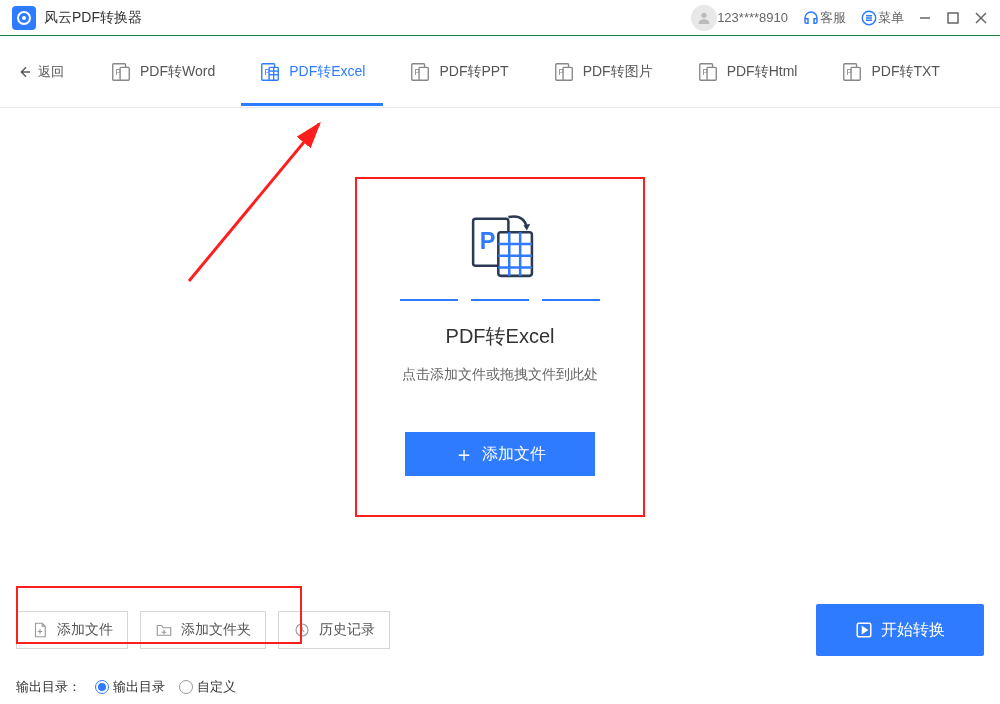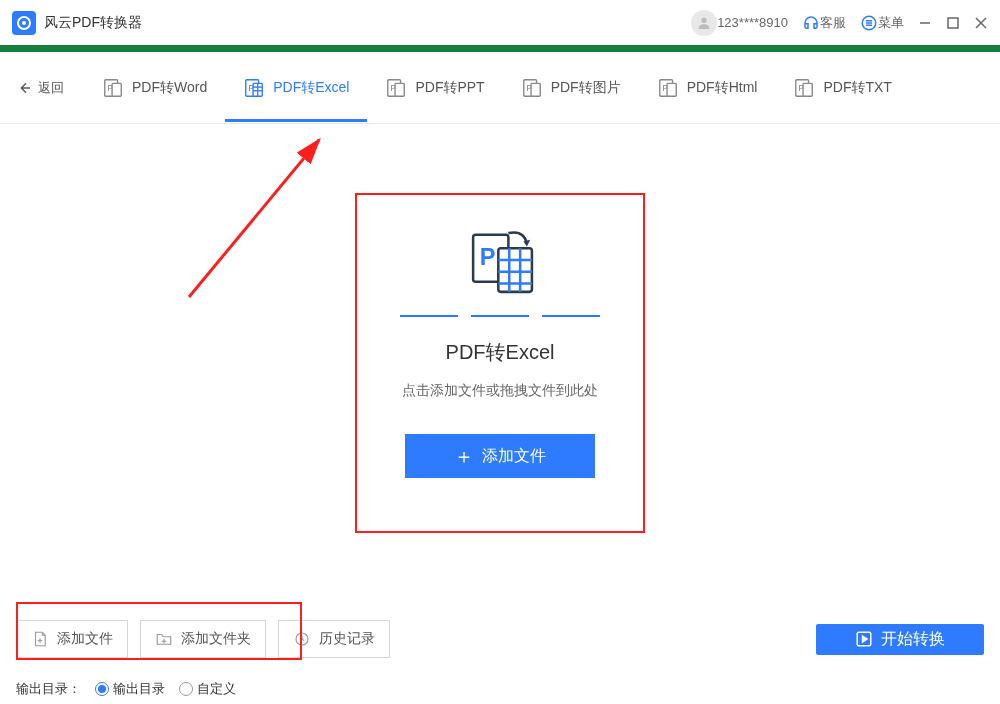--- a/index.html
+++ b/index.html
@@ -1,47 +1,47 @@
 <!DOCTYPE html>
 <html><head>
 <meta charset="utf-8">
 <style>
 * { box-sizing: border-box; margin: 0; padding: 0; }
 body { font-family: "Microsoft YaHei", Arial, sans-serif; background: #fff; width: 1000px; height: 704px; overflow: hidden; color: #333; }
-.titlebar { height: 52px; display: flex; align-items: center; padding: 0 12px; border-bottom: 7px solid #15803d; }
+.titlebar { height: 36px; display: flex; align-items: center; padding: 0 12px; border-bottom: 1px solid #15803d; }
 .logo { width: 24px; height: 24px; background: #2f7bff; border-radius: 4px; display: flex; align-items: center; justify-content: center; margin-right: 8px; }
 .logo-inner { width: 14px; height: 14px; border: 2px solid #fff; border-radius: 50%; display: flex; align-items: center; justify-content: center; }
 .logo-dot { width: 4px; height: 4px; background: #fff; border-radius: 50%; }
 .appname { font-size: 14px; font-weight: 500; }
 .titlebar-right { margin-left: auto; display: flex; align-items: center; gap: 14px; font-size: 13px; color: #666; }
 .titlebar-right .item { display: flex; align-items: center; gap: 0; cursor: pointer; }
 .avatar { width: 26px; height: 26px; background: #e8e8e8; border-radius: 50%; display: flex; align-items: center; justify-content: center; }
 .winbtn { width: 14px; height: 14px; cursor: pointer; }
-.tabbar { height: 72px; display: flex; align-items: center; padding: 0 16px; border-bottom: 1px solid #e8e8e8; gap: 0; }
+.tabbar { height: 72px; display: flex; align-items: center; padding: 0 16px; border-bottom: 1px solid #e8e8e8; gap: 8px; }
 .back { display: flex; align-items: center; gap: 6px; font-size: 13px; color: #555; cursor: pointer; margin-right: 20px; }
 .tab { display: flex; align-items: center; gap: 8px; padding: 22px 18px; font-size: 14px; color: #555; cursor: pointer; position: relative; }
 .tab.active { color: #2f7bff; }
 .tab.active::after { content: ""; position: absolute; left: 0; right: 0; bottom: -1px; height: 3px; background: #2f7bff; }
 .tabicon { width: 22px; height: 22px; }
 .main { position: relative; height: 478px; display: flex; align-items: center; justify-content: center; }
 .dropzone { width: 290px; height: 340px; border: 2px solid #ff1e1e; display: flex; flex-direction: column; align-items: center; padding-top: 28px; }
 .dropzone-icon { width: 84px; height: 84px; margin-bottom: 8px; }
 .dash { width: 200px; display: flex; justify-content: space-between; margin-bottom: 22px; }
 .dash span { display: block; width: 58px; height: 2px; background: #2f7bff; }
 .dropzone-title { font-size: 20px; color: #333; margin-bottom: 16px; }
-.dropzone-sub { font-size: 14px; color: #666; margin-bottom: 34px; }
+.dropzone-sub { font-size: 14px; color: #666; margin-bottom: 48px; }
 .addfile-btn { width: 190px; height: 44px; background: #2f7bff; color: #fff; border: none; font-size: 16px; display: flex; align-items: center; justify-content: center; gap: 8px; cursor: pointer; }
 .addfile-btn .plus { font-size: 20px; line-height: 1; }
 .arrow { position: absolute; left: 184px; top: 8px; pointer-events: none; }
 .footer { height: 118px; padding: 0 16px; }
 .footer-row1 { display: flex; gap: 12px; align-items: center; padding-top: 18px; position: relative; }
 .redbox { position: absolute; left: 0; top: 0; width: 286px; height: 58px; border: 2px solid #ff1e1e; pointer-events: none; }
 .fbtn { height: 38px; padding: 0 14px; border: 1px solid #d6d6d6; background: #fff; display: flex; align-items: center; gap: 8px; font-size: 14px; color: #555; cursor: pointer; }
 .fbtn svg { width: 18px; height: 18px; }
-.convert-btn { margin-left: auto; width: 168px; height: 31px; background: #2f7bff; color: #fff; border: none; font-size: 16px; display: flex; align-items: center; justify-content: center; gap: 8px; cursor: pointer; border-radius: 2px; }
+.convert-btn { margin-left: auto; width: 168px; height: 52px; background: #2f7bff; color: #fff; border: none; font-size: 16px; display: flex; align-items: center; justify-content: center; gap: 8px; cursor: pointer; border-radius: 2px; }
 .footer-row2 { display: flex; align-items: flex-start; gap: 14px; font-size: 13px; color: #333; margin-top: 22px; }
 .radio { display: flex; align-items: center; gap: 4px; cursor: pointer; }
 .radio-circle { width: 14px; height: 14px; border: 1px solid #999; border-radius: 50%; display: flex; align-items: center; justify-content: center; }
 .radio.checked .radio-circle { border-color: #2f7bff; }
 .radio.checked .radio-circle::after { content: ""; width: 8px; height: 8px; background: #2f7bff; border-radius: 50%; }
 </style>
 </head>
 <body>
 
 <div class="titlebar">

